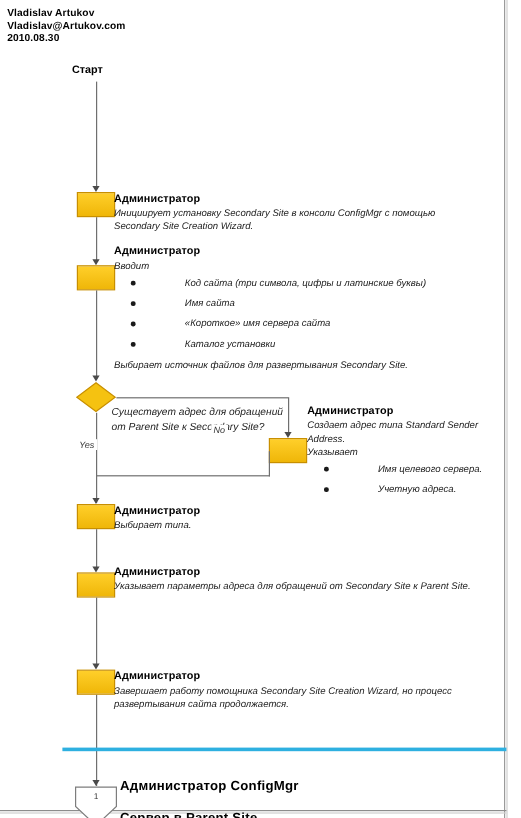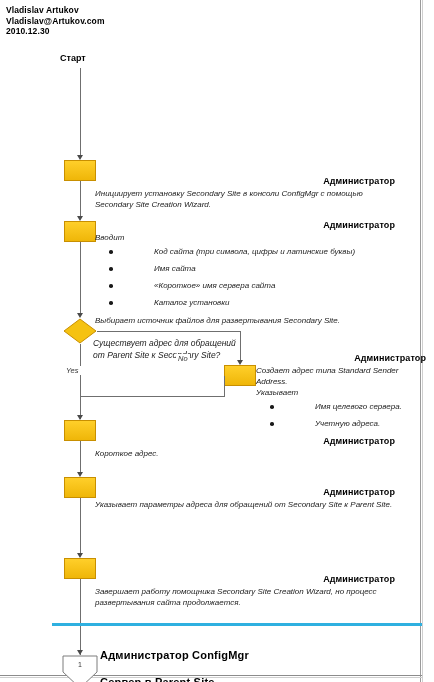--- a/index.html
+++ b/index.html
@@ -79,21 +79,21 @@
   .offpage svg{display:block;}
   .offpage .num{
     position:absolute; left:0; top:6px; width:44px;
     text-align:center; font-size:7px; color:#333;
   }
 
   
   .tblock{position:absolute; color:#111;}
   .tblock .role{
     font-size:9px; font-weight:bold; color:#000;
-    line-height:12px; margin:16px 0 1px 0; letter-spacing:0.1px;text-align:right;
+    line-height:12px; margin:0 0 1px 0; letter-spacing:0.1px;
   }
   .tblock .body{
     font-size:8px; font-style:italic; color:#222;
     line-height:11px; margin:0;
   }
   .tblock ul{
     list-style:none; margin:3px 0 0 0; padding:0;
   }
   .tblock li{
     position:relative;
@@ -139,21 +139,21 @@
 <div id="page">
 
   <div class="frame-right"></div>
   <div class="frame-right2"></div>
   <div class="frame-bottom"></div>
   <div class="frame-bottom2"></div>
 
   <div class="byline">
     <div>Vladislav Artukov</div>
     <div>Vladislav@Artukov.com</div>
-    <div>2010.12.30</div>
+    <div>2010.08.30</div>
   </div>
 
   <div style="position:absolute;left:60px;top:53px;font-size:9px;font-weight:bold;color:#000;">Старт</div>
 
   <div class="line vline" style="left:80px;top:68px;height:89px;"></div>
   <div class="arrow-down" style="left:76.5px;top:155px;"></div>
 
   <div class="proc" style="left:64px;top:160px;"></div>
   <div class="tblock" style="left:95px;top:159px;width:300px;">
     <p class="role">Администратор</p>
@@ -205,21 +205,21 @@
   <div class="line vline" style="left:224px;top:376px;height:21px;"></div>
   <div class="line hline" style="left:80px;top:396px;width:145px;"></div>
 
   <div class="line vline" style="left:80px;top:344px;height:75px;"></div>
   <div class="branch-label" style="left:64px;top:366px;">Yes</div>
   <div class="arrow-down" style="left:76.5px;top:415px;"></div>
 
   <div class="proc" style="left:64px;top:420px;"></div>
   <div class="tblock" style="left:95px;top:419px;width:300px;">
     <p class="role">Администратор</p>
-    <p class="body">Короткое адрес.</p>
+    <p class="body">Выбирает типа.</p>
   </div>
 
   <div class="line vline" style="left:80px;top:441px;height:33px;"></div>
   <div class="arrow-down" style="left:76.5px;top:472px;"></div>
 
   <div class="proc" style="left:64px;top:477px;"></div>
   <div class="tblock" style="left:95px;top:470px;width:300px;">
     <p class="role">Администратор</p>
     <p class="body">Указывает параметры адреса для обращений от Secondary Site к Parent Site.</p>
   </div>

